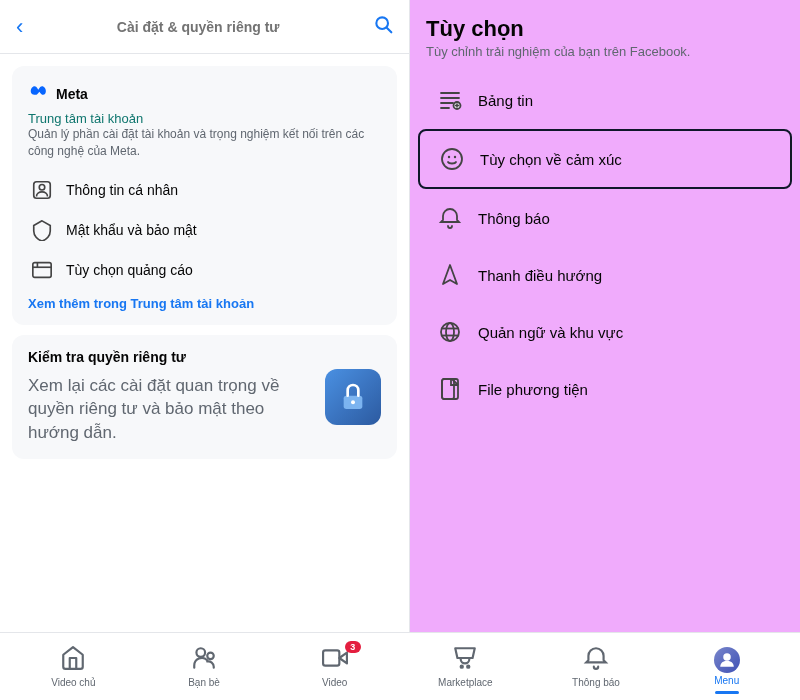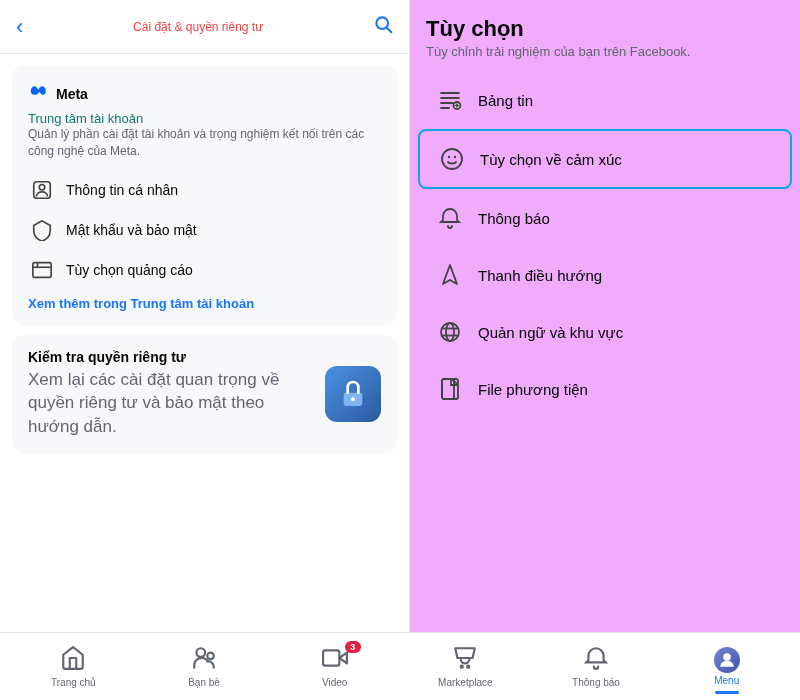--- a/index.html
+++ b/index.html
@@ -47,23 +47,23 @@
 
     .back-btn {
       font-size: 22px;
       color: #1877f2;
       cursor: pointer;
       font-weight: 300;
       line-height: 1;
     }
 
     .left-title {
-      font-size: 12px;
-      font-weight: 400;
-      color: #ef4444;
+      font-size: 14px;
+      font-weight: 700;
+      color: #737373;
       flex: 1;
       text-align: center;
     }
 
     .search-icon-btn {
       font-size: 20px;
       color: #1877f2;
       cursor: pointer;
     }
 
@@ -154,21 +154,21 @@
     }
 
     .privacy-text {
       flex: 1;
     }
 
     .privacy-title {
       font-size: 14px;
       font-weight: 700;
       color: #050505;
-      margin-bottom: 3px;
+      margin-bottom: 9px;
     }
 
     .privacy-desc {
       font-size: 17px;
       color: #606770;
       line-height: 1.4;
     }
 
     .privacy-icon-box {
       width: 56px;
@@ -216,21 +216,21 @@
       display: flex;
       align-items: center;
       gap: 12px;
       padding: 12px 16px;
       cursor: pointer;
       border-radius: 8px;
       margin: 1px 8px;
     }
 
     .right-menu-item.highlighted {
-      border: 2px solid #0ea5e9;
+      border: 2px solid #0f172a;
       border-radius: 8px;
     }
 
     .right-menu-icon {
       width: 32px;
       height: 32px;
       display: flex;
       align-items: center;
       justify-content: center;
       font-size: 18px;
@@ -480,21 +480,21 @@
 
   <div class="bottom-nav">
 
     <div class="nav-item">
       <div class="nav-icon">
         <svg width="26" height="26" viewBox="0 0 24 24" fill="none" stroke="#606770" stroke-width="2" stroke-linecap="round" stroke-linejoin="round">
           <path d="M3 9l9-7 9 7v11a2 2 0 0 1-2 2H5a2 2 0 0 1-2-2z"></path>
           <polyline points="9 22 9 12 15 12 15 22"></polyline>
         </svg>
       </div>
-      <span class="nav-label">Trang chủ</span>
+      <span class="nav-label">Video chủ</span>
     </div>
 
     <div class="nav-item">
       <div class="nav-icon">
         <svg width="26" height="26" viewBox="0 0 24 24" fill="none" stroke="#606770" stroke-width="2" stroke-linecap="round">
           <circle cx="9" cy="7" r="4"></circle>
           <path d="M3 21v-2a7 7 0 0 1 12-5"></path>
           <circle cx="18" cy="10" r="3"></circle>
           <path d="M21 21v-1a5 5 0 0 0-6-4.8"></path>
         </svg>

